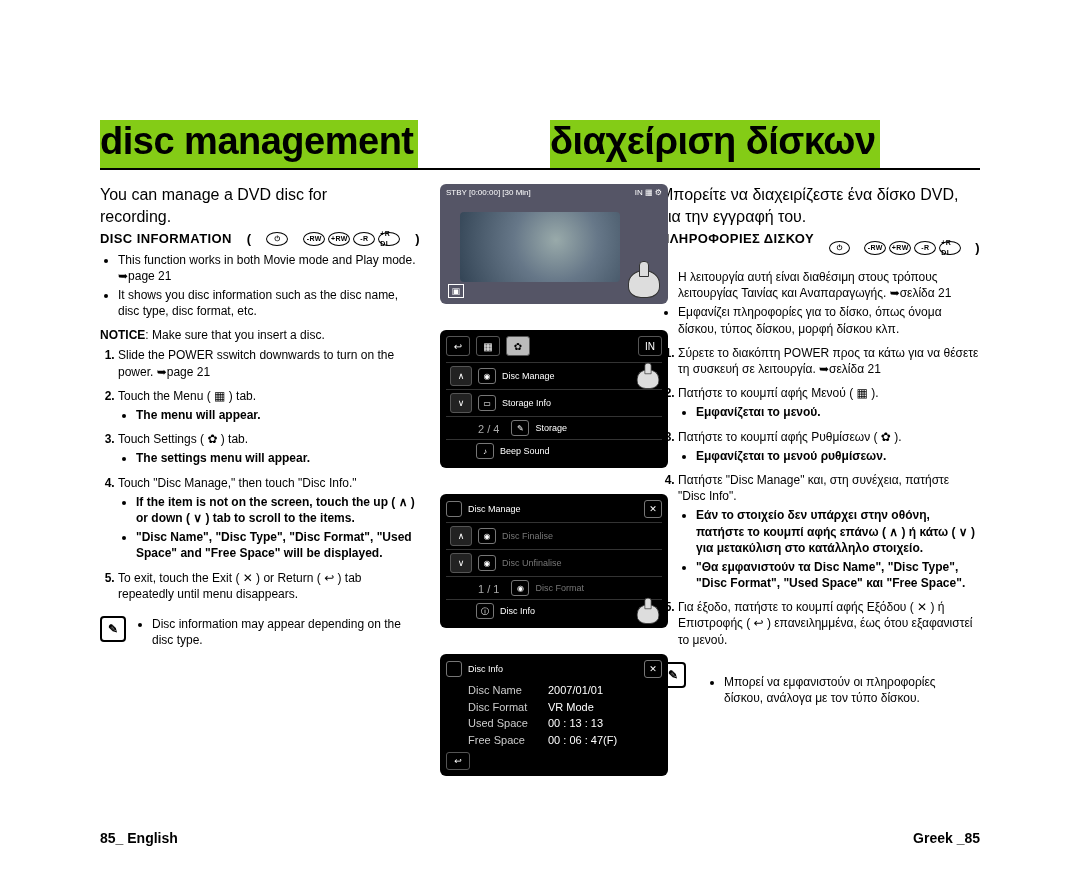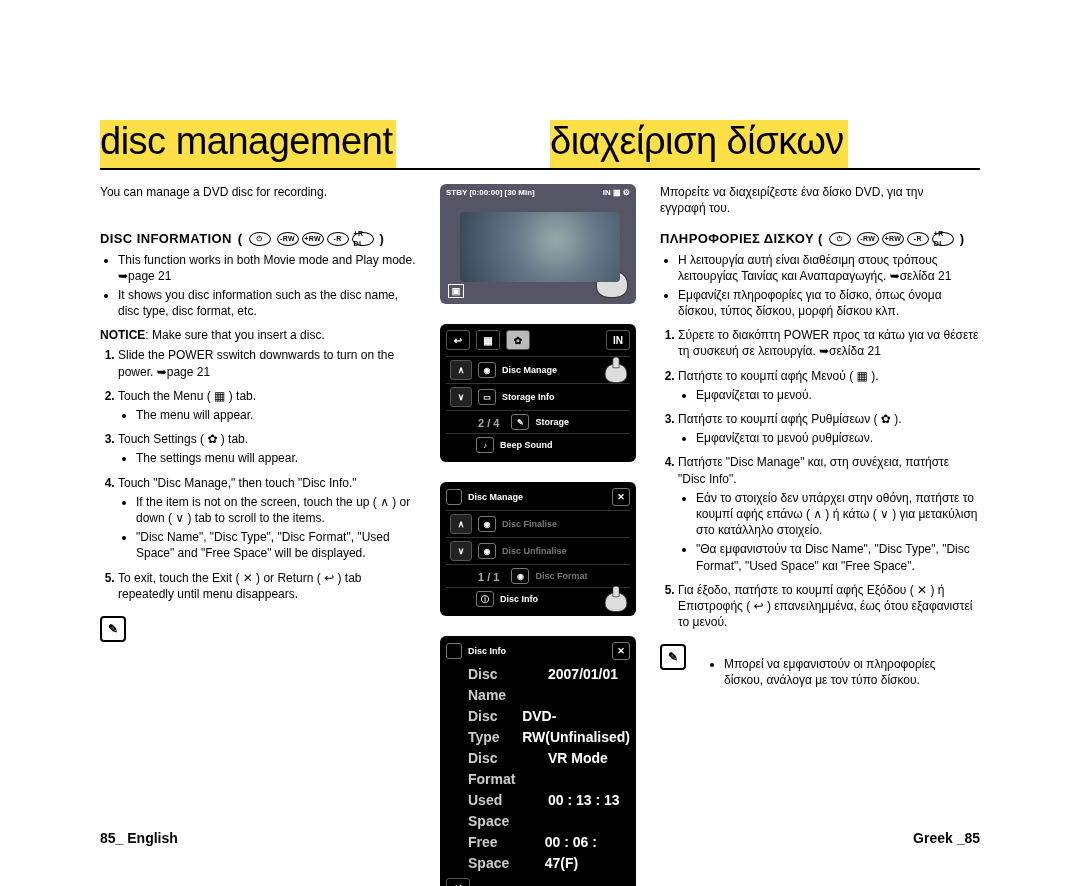--- a/index.html
+++ b/index.html
@@ -24,44 +24,45 @@
     top: 168px;
     left: 100px;
     right: 100px;
     height: 2px;
     background: #000;
   }
   .title-left, .title-right {
     position: absolute;
     top: 120px;
     font-size: 38px;
-    font-weight: 400;
+    font-weight: 700;
     letter-spacing: -0.5px;
-    background: #fde047;
+    background: #84cc16;
     padding: 0 4px 6px 0;
   }
   .title-left { left: 100px; }
   .title-right { left: 550px; }
   .intro-left, .intro-right {
     position: absolute;
     top: 184px;
-    font-size: 12px;
+    font-size: 16px;
     line-height: 1.35;
     width: 300px;
   }
   .intro-left { left: 100px; }
   .intro-right { left: 660px; }
 
   .section-head {
     font-size: 13px;
     font-weight: bold;
     letter-spacing: 0.4px;
     display: flex;
     align-items: center;
-    gap: 6px;
+    gap: 14px;
+    justify-content: space-between;
   }
   .disc-symbol-row {
     display:inline-flex;
     gap:3px;
     font-size:10px;
   }
   .ds {
     border:1px solid #000;
     border-radius:50%;
     width:18px;height:12px;
@@ -78,21 +79,21 @@
     line-height: 1.35;
   }
   .col-left { left: 100px; }
   .col-right { left: 660px; }
 
   ul.bullets { margin:4px 0 8px 0; padding-left: 18px; }
   ul.bullets li { margin-bottom:3px; }
   ol.steps { margin:4px 0; padding-left: 18px; }
   ol.steps > li { margin-bottom:8px; font-weight:bold; }
   ol.steps > li span.norm { font-weight:normal; }
-  ul.sub { list-style: disc; margin:3px 0 0 0; padding-left:18px; font-weight:normal; }
+  ul.sub { list-style: disc; margin:3px 0 0 0; padding-left:18px; font-weight:bold; }
   ul.sub li { margin-bottom:3px; }
 
   .notebox {
     display:flex;
     gap:8px;
     margin-top:14px;
   }
   .notebox .nicon {
     border:2px solid #000;
     width:22px;height:22px;
@@ -112,29 +113,28 @@
   .footer-right { right:100px; }
 
   
   .center-col {
     position:absolute;
     left:440px;
     top:184px;
     width:200px;
   }
   .shot {
-    width:196px;
+    width:228px;
     background:#000;
     color:#fff;
     border-radius:6px;
-    margin-bottom:20px;
+    margin-bottom:26px;
     font-size:9px;
     position:relative;
     overflow:hidden;
-    font-weight:bold;
   }
   .shot.photo { height:120px; background:#556; }
   .shot.photo::after{
     content:"";
     position:absolute;left:20px;top:28px;width:160px;height:70px;
     background: radial-gradient(circle at 60% 40%, #9aa 0%, #678 40%, #345 100%);
     border-radius:4px;
   }
   .shot .topbar{
     position:absolute;top:4px;left:6px;right:6px;
@@ -180,21 +180,21 @@
     width:16px;height:14px;border:1px solid #777;border-radius:3px;
     display:flex;align-items:center;justify-content:center;font-size:8px;
   }
   .mrow .rlabel{flex:1;}
   .pagecount{font-size:11px;margin:2px 0 0 28px;color:#aaa;display:inline-block;}
 
   .info-shot { padding:6px; box-sizing:border-box; }
   .info-head{display:flex;align-items:center;gap:6px;margin-bottom:4px;}
   .info-head .hicon{width:14px;height:14px;border:1px solid #777;border-radius:3px;}
   .closebtn{margin-left:auto;width:16px;height:16px;border:1px solid #777;border-radius:3px;display:flex;align-items:center;justify-content:center;}
-  .info-table{font-size:14px;line-height:1.5;margin:2px 0 0 22px;}
+  .info-table{font-size:11px;line-height:1.5;margin:2px 0 0 22px;}
   .info-table .irow{display:flex;gap:10px;}
   .info-table .irow .k{width:70px;color:#ccc;}
   .backbtn{margin-top:4px;width:22px;height:16px;border:1px solid #555;border-radius:3px;display:flex;align-items:center;justify-content:center;}
 </style>
 </head>
 <body>
 
 <div class="page">
   <div class="title-left">disc management</div>
   <div class="title-right">διαχείριση δίσκων</div>
@@ -233,20 +233,23 @@
           </ul></li>
       <li><span class="norm">Touch "Disc Manage," then touch "Disc Info."</span>
         <ul class="sub">
           <li>If the item is not on the screen, touch the up ( ∧ ) or down ( ∨ ) tab to scroll to the items.</li>
           <li>"Disc Name", "Disc Type", "Disc Format", "Used Space" and "Free Space" will be displayed.</li>
         </ul></li>
       <li><span class="norm">To exit, touch the Exit ( ✕ ) or Return ( ↩ ) tab repeatedly until menu disappears.</span></li>
     </ol>
     <div class="notebox">
       <div class="nicon">✎</div>
+      <ul class="bullets" style="margin:0">
+          <li>Disc information may appear depending on the disc type.</li>
+        </ul>
     </div>
   </div>
 
   <div class="col-right">
     <div class="section-head">
       <span>ΠΛΗΡΟΦΟΡΙΕΣ ΔΙΣΚΟΥ (</span>
       <span class="ds">⏻</span>
       <span class="disc-symbol-row">
         <span class="ds">-RW</span>
         <span class="ds">+RW</span>
@@ -356,24 +359,20 @@
     <div class="shot info-shot">
       <div class="info-head">
         <div class="hicon"></div>
         <span>Disc Info</span>
         <div class="closebtn">✕</div>
       </div>
       <div class="info-table">
         <div class="irow">
             <span class="k">Disc Name</span>
             <span>2007/01/01</span>
-          </div>
-        <div class="irow">
-            <span class="k">Disc Type</span>
-            <span>DVD-RW(Unfinalised)</span>
           </div>
         <div class="irow">
             <span class="k">Disc Format</span>
             <span>VR Mode</span>
           </div>
         <div class="irow">
             <span class="k">Used Space</span>
             <span>00 : 13 : 13</span>
           </div>
         <div class="irow">

